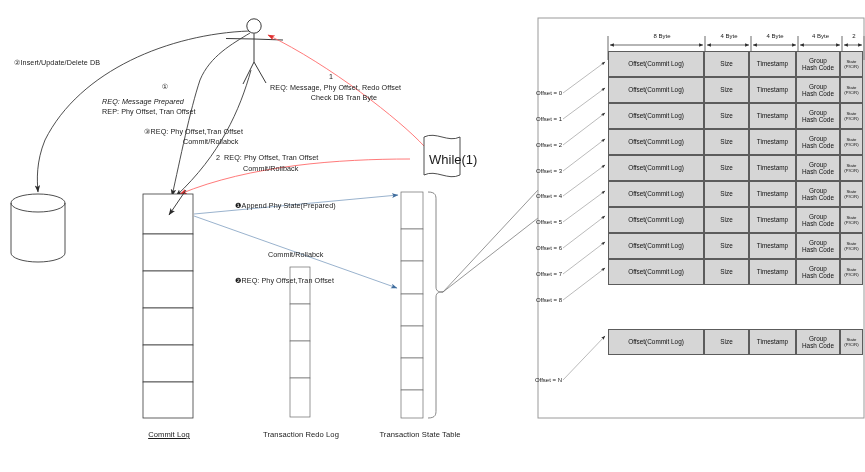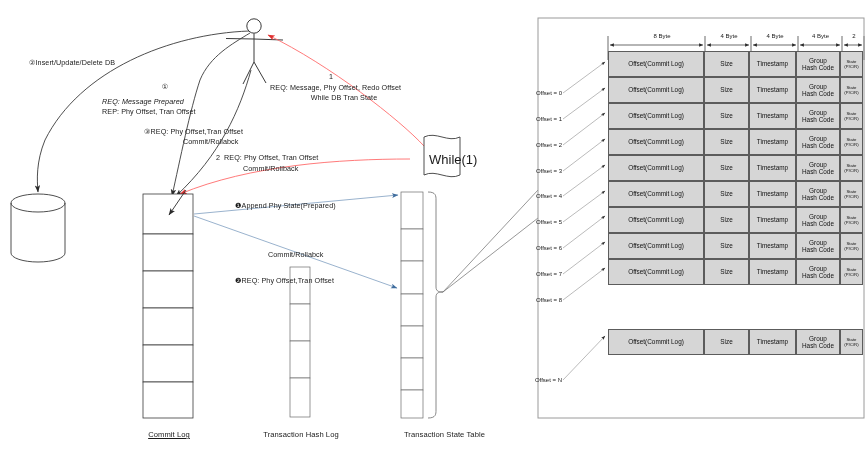--- a/index.html
+++ b/index.html
@@ -143,48 +143,48 @@
       <line x1="563" y1="222" x2="605" y2="191" marker-end="url(#ahGray)"></line>
       <line x1="563" y1="248" x2="605" y2="216" marker-end="url(#ahGray)"></line>
       <line x1="563" y1="274" x2="605" y2="242" marker-end="url(#ahGray)"></line>
       <line x1="563" y1="300" x2="605" y2="268" marker-end="url(#ahGray)"></line>
       <line x1="563" y1="380" x2="605" y2="336" marker-end="url(#ahGray)"></line>
     </g>
 
     <rect x="538" y="18" width="326" height="400" fill="none" stroke="#9a9a9a" stroke-width="1"></rect>
   </svg>
 
-  <div class="txt l" style="left:29px;top:58px;">②Insert/Update/Delete DB</div>
+  <div class="txt l" style="left:14px;top:58px;">②Insert/Update/Delete DB</div>
 
   <div class="txt c" style="left:150px;top:82px;width:30px;">①</div>
 
   <div class="txt l" style="left:102px;top:97px;font-style:italic;">REQ: Message Prepared</div>
   <div class="txt l" style="left:102px;top:107px;">REP: Phy Offset, Tran Offset</div>
 
   <div class="txt l" style="left:144px;top:127px;">③REQ: Phy Offset,Tran Offset</div>
   <div class="txt l" style="left:183px;top:137px;">Commit/Rollabck</div>
 
   <div class="txt l" style="left:216px;top:153px;">2</div>
   <div class="txt l" style="left:224px;top:153px;">REQ: Phy Offset, Tran Offset</div>
   <div class="txt l" style="left:243px;top:164px;">Commit/Rollback</div>
 
   <div class="txt c" style="left:320px;top:72px;width:22px;">1</div>
   <div class="txt l" style="left:270px;top:83px;">REQ: Message, Phy Offset, Redo Offset</div>
-  <div class="txt c" style="left:270px;top:93px;width:148px;">While DB Tran State</div>
+  <div class="txt c" style="left:270px;top:93px;width:148px;">Check DB Tran Byte</div>
 
   <div class="txt l" style="left:235px;top:201px;">❶Append Phy State(Prepared)</div>
 
   <div class="txt l" style="left:235px;top:240px;margin-top:36px;">❷REQ: Phy Offset,Tran Offset</div>
   <div class="txt l" style="left:268px;top:250px;">Commit/Rollabck</div>
 
   <div class="whiletxt" style="left:429px;top:152px;">While(1)</div>
 
   <div class="txt c lbl-bottom" style="left:126px;top:430px;width:86px;text-decoration:underline;">Commit Log</div>
-  <div class="txt c lbl-bottom" style="left:244px;top:430px;width:114px;">Transaction Hash Log</div>
-  <div class="txt c lbl-bottom" style="left:355px;top:430px;width:130px;text-align:right;">Transaction State Table</div>
+  <div class="txt c lbl-bottom" style="left:244px;top:430px;width:114px;">Transaction Redo Log</div>
+  <div class="txt c lbl-bottom" style="left:355px;top:430px;width:130px;">Transaction State Table</div>
 
   <div class="dimtxt" style="left:618px;top:33px;width:88px;">8 Byte</div>
   <div class="dimtxt" style="left:706px;top:33px;width:46px;">4 Byte</div>
   <div class="dimtxt" style="left:752px;top:33px;width:46px;">4 Byte</div>
   <div class="dimtxt" style="left:798px;top:33px;width:45px;">4 Byte</div>
   <div class="dimtxt" style="left:843px;top:33px;width:22px;">2</div>
 
   <div class="offlabel" style="left:500px;top:90px;width:62px;">Offset = 0</div>
   <div class="offlabel" style="left:500px;top:116px;width:62px;">Offset = 1</div>
   <div class="offlabel" style="left:500px;top:142px;width:62px;">Offset = 2</div>

